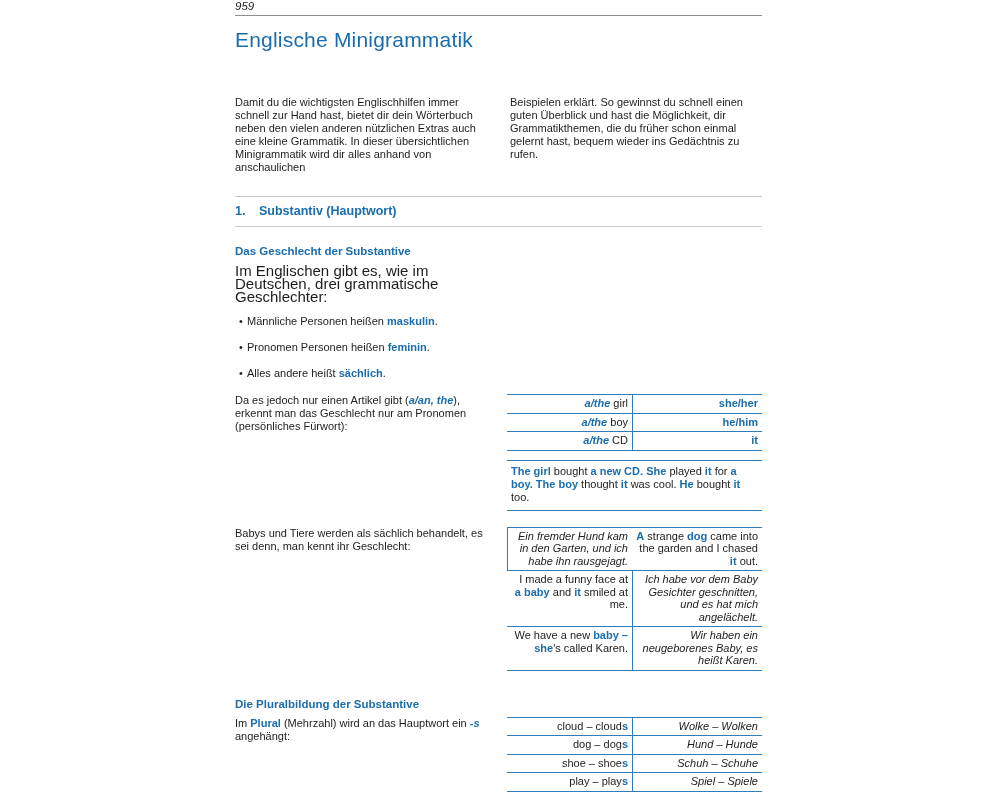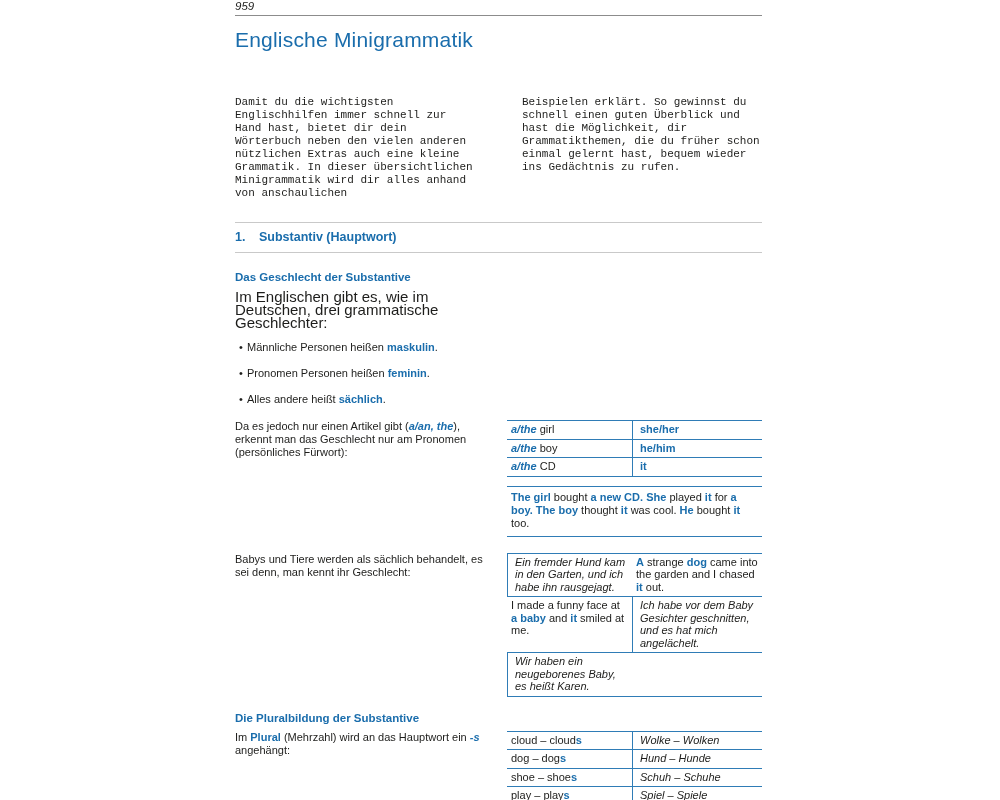--- a/index.html
+++ b/index.html
@@ -9,34 +9,34 @@
     --rule-gray:#8c8c8c;
     --rule-light:#c9c9c9;
   }
   *{margin:0;padding:0;box-sizing:border-box;}
   html,body{width:1000px;height:800px;background:#fff;overflow:hidden;}
   body{font-family:"Liberation Sans",sans-serif;color:var(--ink);}
   .content{position:absolute;left:235px;top:0;width:527px;}
   .pagenum{font-size:11.5px;font-style:italic;}
   .toprule{border-top:1px solid var(--rule-gray);margin-top:3px;height:0;}
   .title{color:var(--accent);font-size:21px;font-weight:normal;margin-top:12px;letter-spacing:.2px;}
-  .intro{display:grid;grid-template-columns:243px 1fr;column-gap:44px;margin-top:44px;font-size:11px;line-height:13px;font-family:Liberation Mono, monospace;}
+  .intro{display:grid;grid-template-columns:243px 1fr;column-gap:32px;margin-top:44px;font-size:11px;line-height:13px;}
   .section-head{margin-top:22px;border-top:1px solid var(--rule-light);border-bottom:1px solid var(--rule-light);padding:7px 0 8px 0;color:var(--accent);font-weight:bold;font-size:12.5px;display:flex;}
   .sec-num{width:24px;flex:none;}
   .subhead{color:var(--accent);font-weight:bold;font-size:11.5px;margin-top:18px;}
   .para{font-size:15px;line-height:13px;width:250px;margin-top:7px;}
   .bullets{margin-top:12px;width:250px;}
   .bullet{display:flex;font-size:11px;line-height:13px;margin-bottom:13px;}
   .bullet .dot{width:12px;flex:none;padding-left:4px;}
   .pairrow{display:grid;grid-template-columns:250px 1fr;column-gap:22px;font-size:11px;line-height:13px;}
   .row-pron{margin-top:14px;}
   .row-babys{margin-top:16px;}
   .row-plural{margin-top:7px;}
   .leftcol p{margin:0;}
-  .xtable{font-size:11px;line-height:12.5px;}
+  .xtable{font-size:11px;line-height:12.5px;text-align:right;}
   .xrow{display:grid;grid-template-columns:125px 1fr;border-top:1px solid var(--line);}
   .xrow:last-child{border-bottom:1px solid var(--line);}
   .xcell{padding:2px 4px 3px 4px;}
   .xcell.right{border-left:1px solid var(--line);padding-left:7px;}
   .c-accent{color:var(--accent);font-weight:bold;}
   .c-italic{font-style:italic;}
   .example-block{border-top:1px solid var(--line);border-bottom:1px solid var(--line);margin-top:9px;padding:4px 4px 6px 4px;font-size:11px;line-height:13px;}
   .rt-b{color:var(--accent);font-weight:bold;}
   .rt-i{font-style:italic;}
 </style>
@@ -110,27 +110,28 @@
       <div class="xtable">
         <div class="xrow">
           <div class="xcell right c-italic">Ein fremder Hund kam in den Garten, und ich habe ihn rausgejagt.</div>
           <div class="xcell"><span class="rt-b">A</span><span> strange </span><span class="rt-b">dog</span><span> came into the garden and I chased </span><span class="rt-b">it</span><span> out.</span></div>
         </div>
         <div class="xrow">
           <div class="xcell"><span>I made a funny face at </span><span class="rt-b">a baby</span><span> and </span><span class="rt-b">it</span><span> smiled at me.</span></div>
           <div class="xcell right c-italic">Ich habe vor dem Baby Gesichter geschnitten, und es hat mich angelächelt.</div>
         </div>
         <div class="xrow">
+          <div class="xcell"><span>We have a new </span><span class="rt-b">baby –</span><span> </span><span class="rt-b">she</span><span>'s called Karen.</span></div>
           <div class="xcell right c-italic">Wir haben ein neugeborenes Baby, es heißt Karen.</div>
         </div>
       </div>
     </div>
   </div>
 
-  <div class="subhead" style="margin-top:15px;">Die Pluralbildung der Substantive</div>
+  <div class="subhead" style="margin-top:27px;">Die Pluralbildung der Substantive</div>
 
   <div class="pairrow row-plural">
     <div class="leftcol">
       <p><span>Im </span><span class="rt-b">Plural</span><span> (Mehrzahl) wird an das Hauptwort ein </span><span class="rt-b rt-i">-s</span><span> angehängt:</span></p>
     </div>
     <div class="rightcol">
       <div class="xtable">
         <div class="xrow">
           <div class="xcell"><span>cloud – cloud</span><span class="rt-b">s</span></div>
           <div class="xcell right c-italic">Wolke – Wolken</div>

